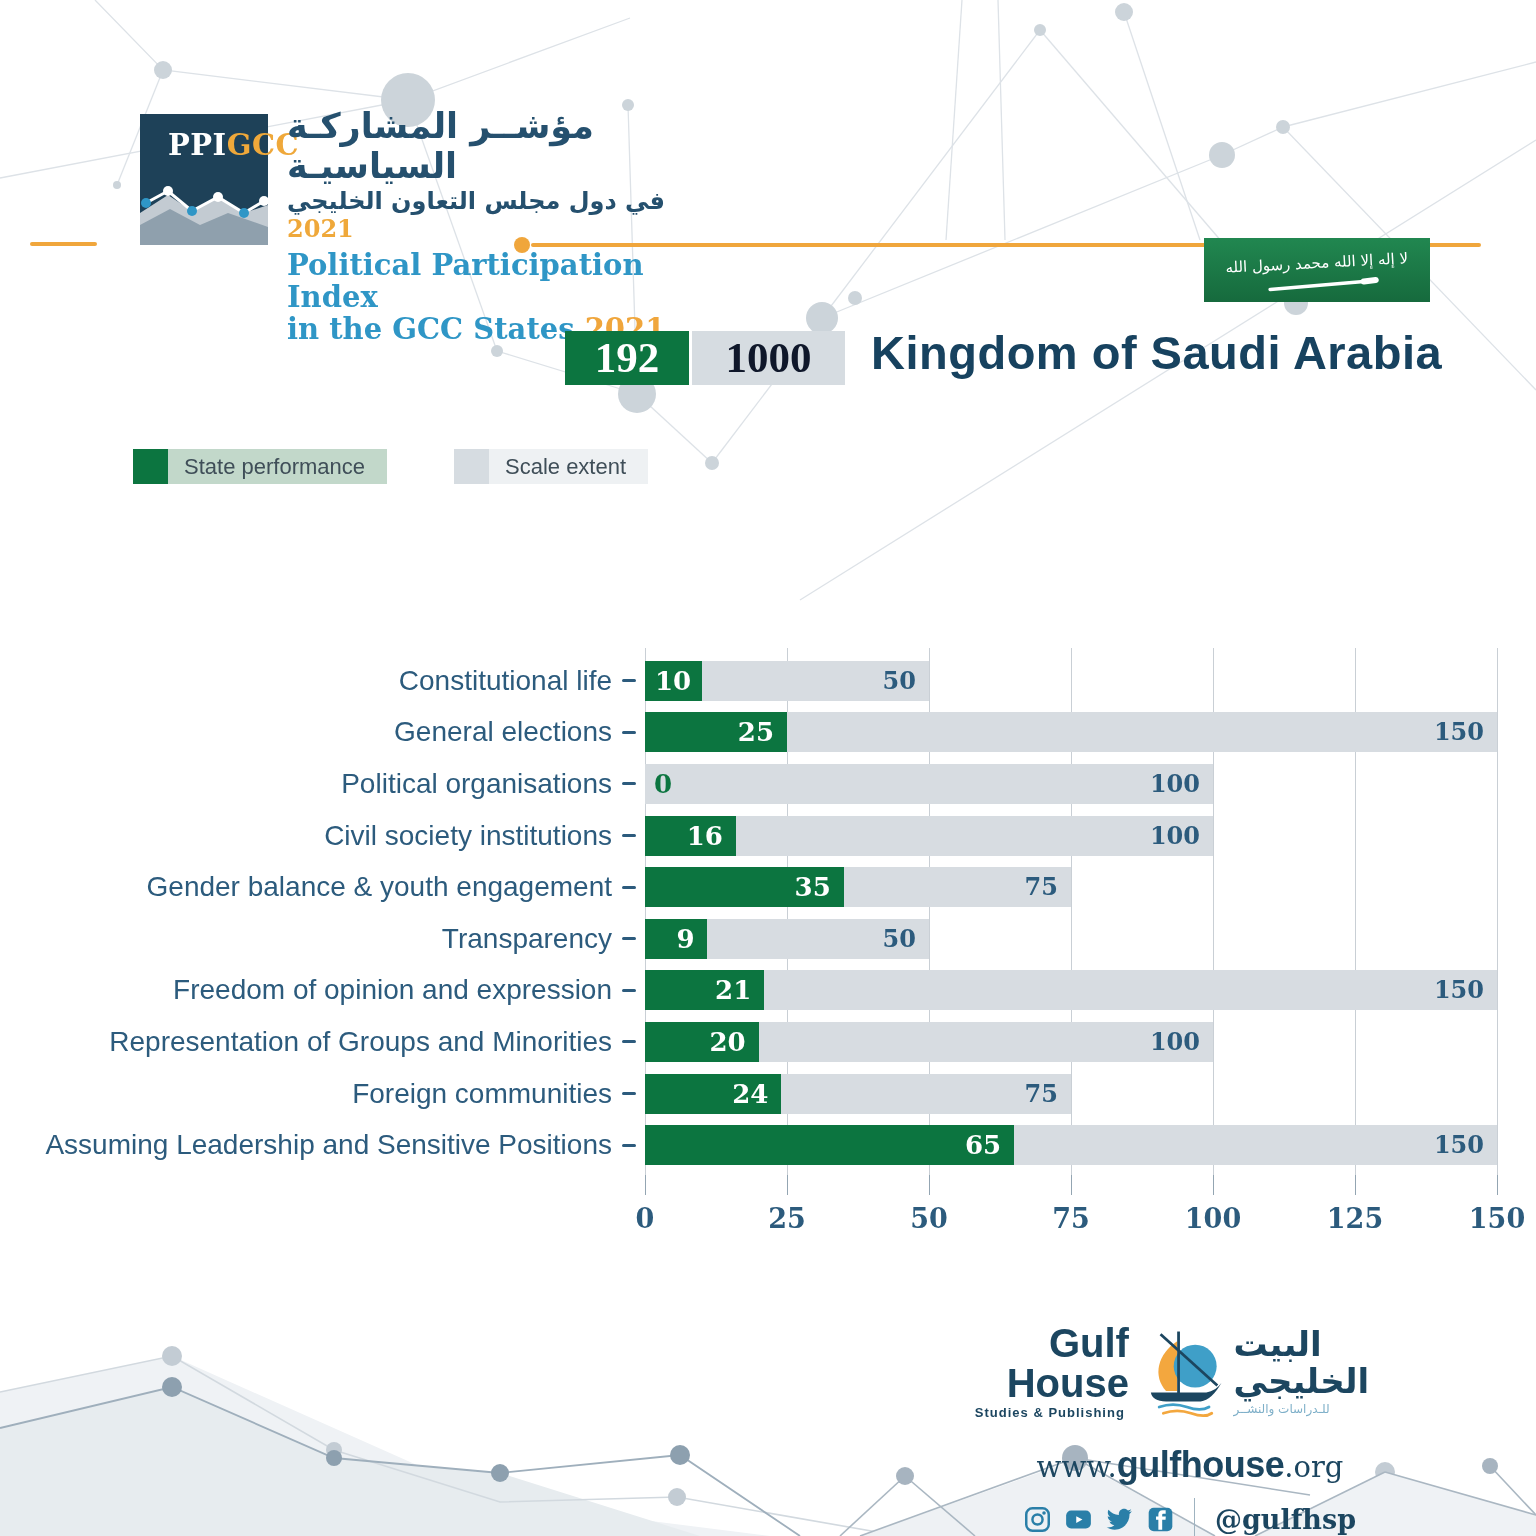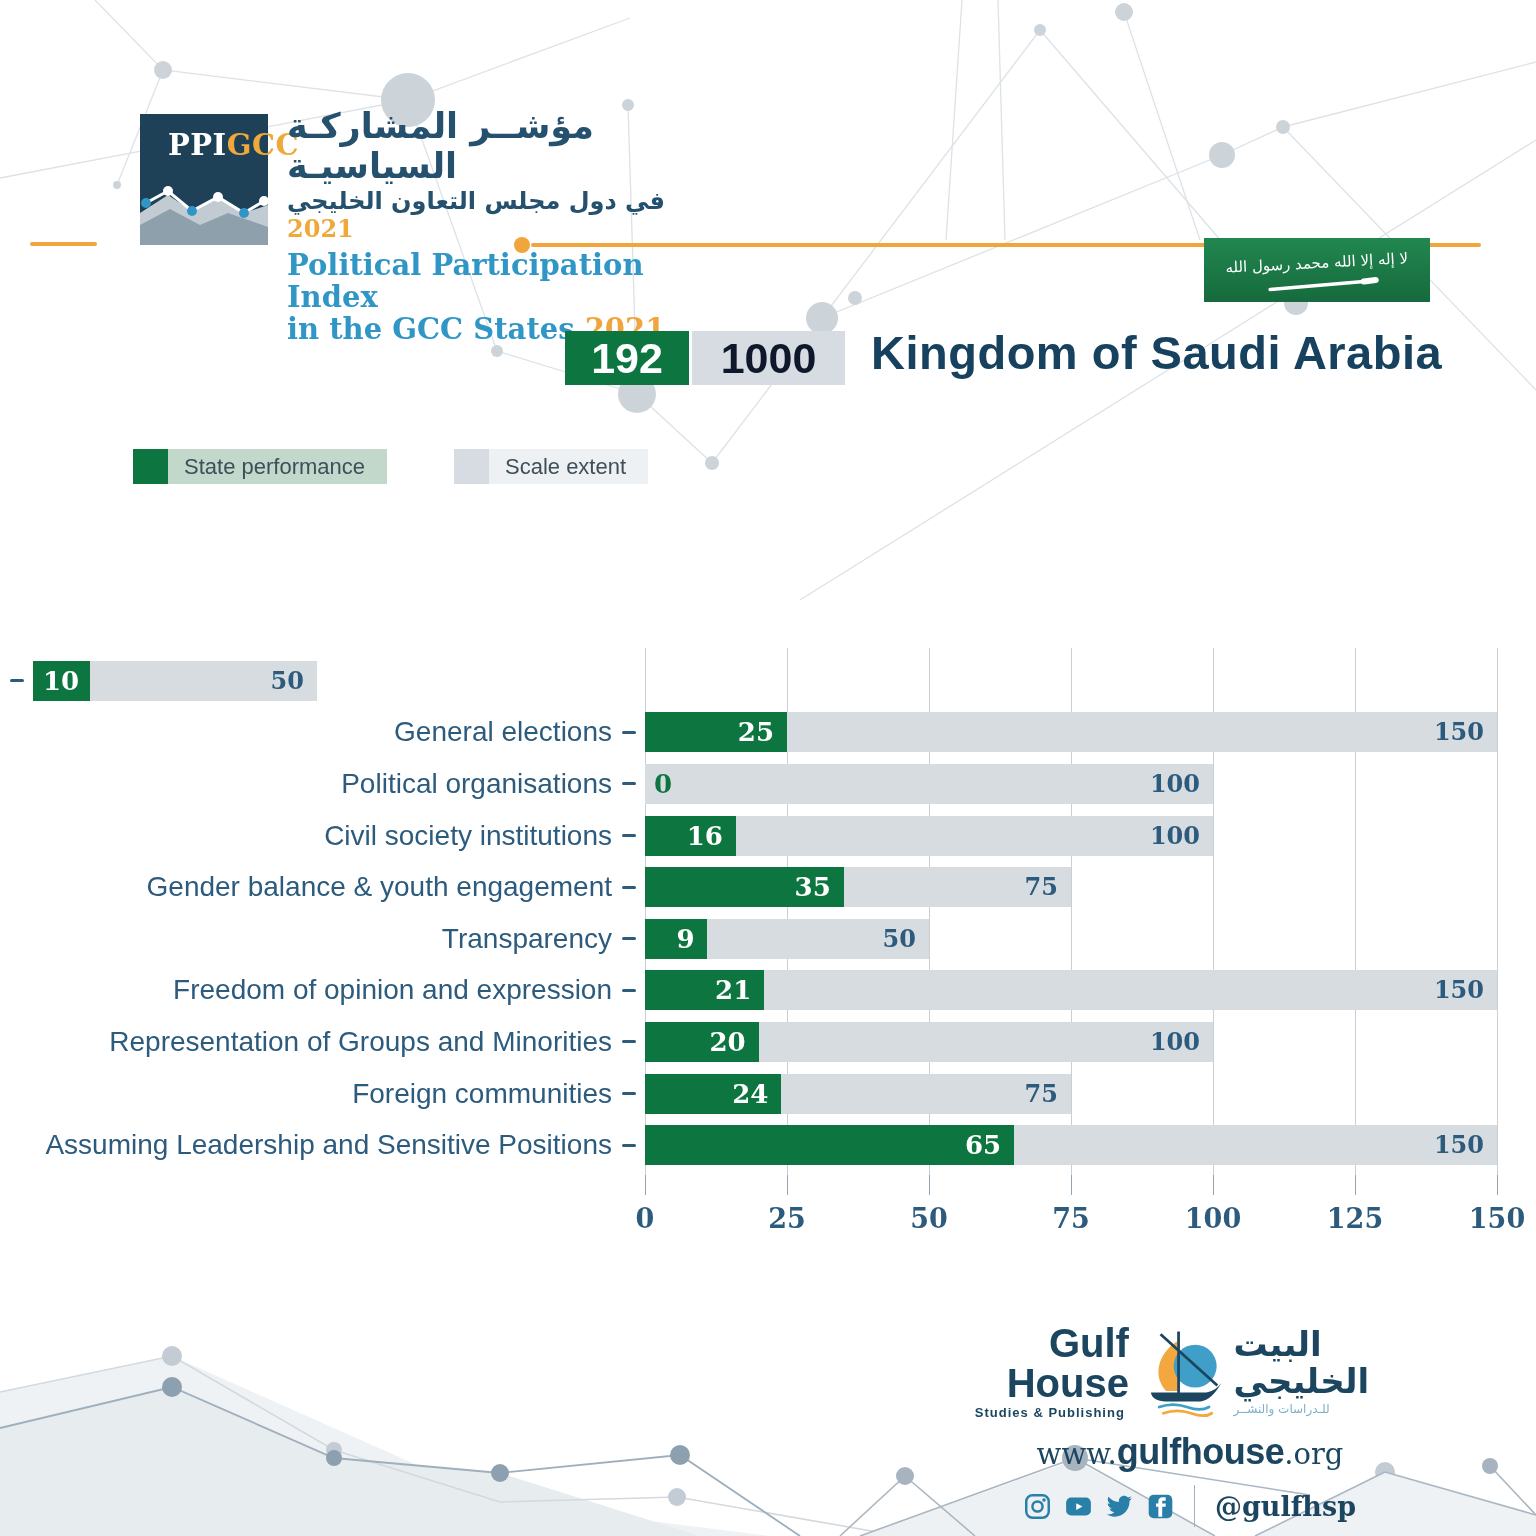--- a/index.html
+++ b/index.html
@@ -23,21 +23,21 @@
   .ar2{font-family:"DejaVu Sans",sans-serif;direction:rtl;text-align:left;font-weight:bold;font-size:24px;color:#25506e;line-height:1.2;}
   .ar2 .yr{color:#efa83a;font-family:"DejaVu Serif",serif;}
   .en1{font-family:"DejaVu Serif",serif;font-weight:bold;font-size:29px;color:#2f96c6;line-height:1.1;margin-top:6px;}
   .en2{font-family:"DejaVu Serif",serif;font-weight:bold;font-size:29px;color:#2f96c6;line-height:1.1;}
   .en2 .yr{color:#f0a63c;}
 
   .flag{position:absolute;left:1204px;top:238px;width:226px;height:64px;z-index:2;}
 
   
   .score-row{position:absolute;left:0;top:331px;width:1536px;height:58px;z-index:3;}
-  .score-box{position:absolute;top:0;height:54px;line-height:54px;text-align:center;font-weight:bold;font-size:43px;font-family:Liberation Sans, sans-serif;}
+  .score-box{position:absolute;top:0;height:54px;line-height:54px;text-align:center;font-weight:bold;font-size:43px;font-family:Liberation Serif, serif;}
   .score-val{left:565px;width:124px;background:#0c7540;color:#ffffff;}
   .score-scale{left:692px;width:153px;background:#d6dce1;color:#0f172a;}
   .country{position:absolute;left:871px;top:-6px;font-size:47px;font-weight:bold;color:#17425f;letter-spacing:.5px;white-space:nowrap;}
 
   
   .legend{position:absolute;left:133px;top:449px;z-index:3;display:flex;gap:67px;}
   .leg-item{display:flex;align-items:stretch;height:35px;}
   .leg-swatch{width:35px;height:35px;}
   .leg-label{display:flex;align-items:center;padding:0 22px 0 16px;font-size:22px;color:#3f4e58;}
   .leg-perf .leg-swatch{background:#0c7540;}
@@ -66,21 +66,21 @@
 
   
   .footer{position:absolute;left:960px;top:1312px;width:460px;z-index:3;text-align:center;}
   .brand-row{display:flex;align-items:center;justify-content:center;gap:8px;}
   .brand-en{text-align:right;}
   .brand-en .nm{font-size:40px;font-weight:bold;color:#1c4660;line-height:1;}
   .brand-en .sub{font-size:13px;font-weight:bold;color:#1c4660;letter-spacing:1px;margin-top:2px;margin-right:4px;}
   .brand-ar{text-align:left;}
   .brand-ar .nm{font-family:"DejaVu Sans",sans-serif;font-size:34px;font-weight:bold;color:#1c4660;line-height:1.1;direction:rtl;}
   .brand-ar .sub{font-family:"DejaVu Sans",sans-serif;font-size:12px;color:#7fb0c9;direction:rtl;margin-top:2px;}
-  .website{margin-top:1px;color:#1c4660;font-family:"DejaVu Serif",serif;}
+  .website{margin-top:14px;color:#1c4660;font-family:"DejaVu Serif",serif;}
   .website .w1,.website .w3{font-size:29px;}
   .website .w2{font-size:36px;font-weight:bold;font-family:"Liberation Sans",sans-serif;letter-spacing:-.5px;}
   .social-row{margin-top:12px;display:flex;align-items:center;justify-content:center;gap:14px;}
   .social-ic{width:27px;height:27px;color:#2a7fa8;}
   .divider{width:1px;height:42px;background:#9fb3c0;margin:0 6px;}
   .handle{font-family:"DejaVu Serif",serif;font-weight:bold;font-size:27px;color:#1c4660;}
 </style>
 </head>
 <body>
 
@@ -229,20 +229,21 @@
         <div class="gridline" style="left: 0px;"></div>
         <div class="gridline" style="left: 142px;"></div>
         <div class="gridline" style="left: 284px;"></div>
         <div class="gridline" style="left: 426px;"></div>
         <div class="gridline" style="left: 568px;"></div>
         <div class="gridline" style="left: 710px;"></div>
         <div class="gridline" style="left: 852px;"></div>
       </div>
     <div class="rows" id="chart-rows">
         <div class="chart-row">
+          <div class="row-label">Constitutional life</div>
           <div class="row-dash">
             <i></i>
           </div>
           <div class="row-plot">
             <div class="bar-track" style="width: 284px; background: rgb(215, 220, 225);">
               <span class="bar-max">50</span>
               <div class="bar-fill" style="width: 56.8px; background: rgb(12, 117, 64);"><span class="bar-value">10</span></div>
             </div>
           </div>
         </div>

